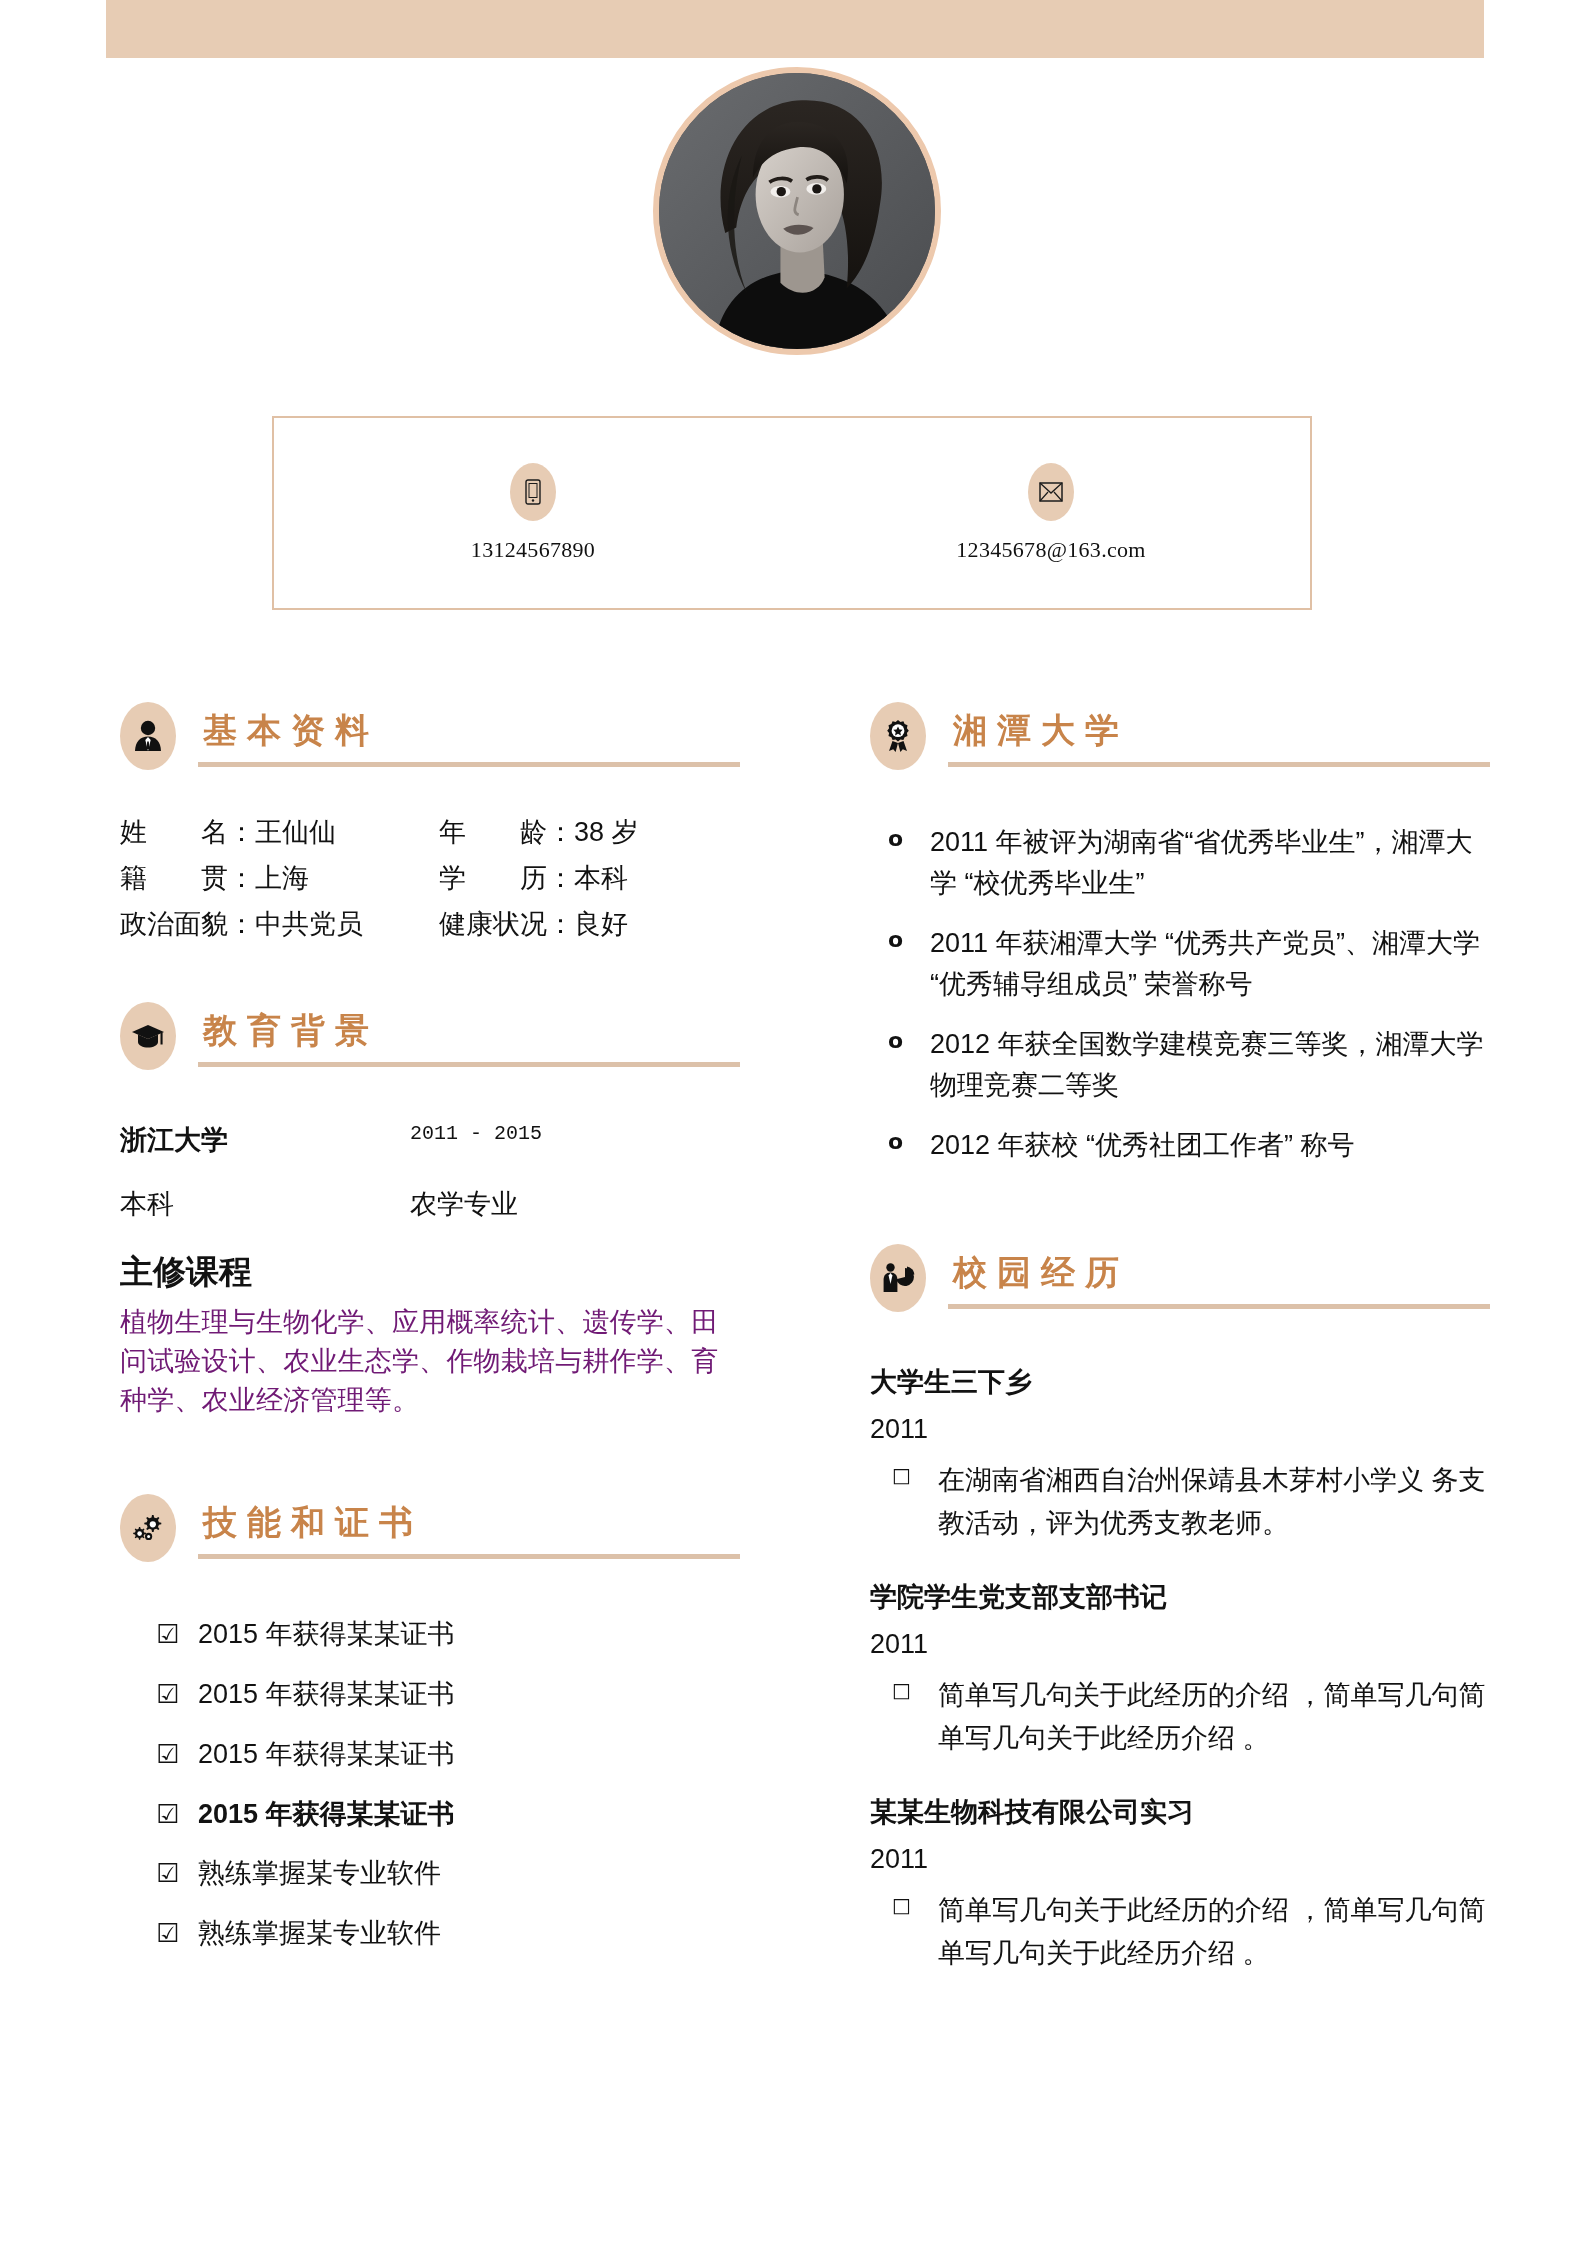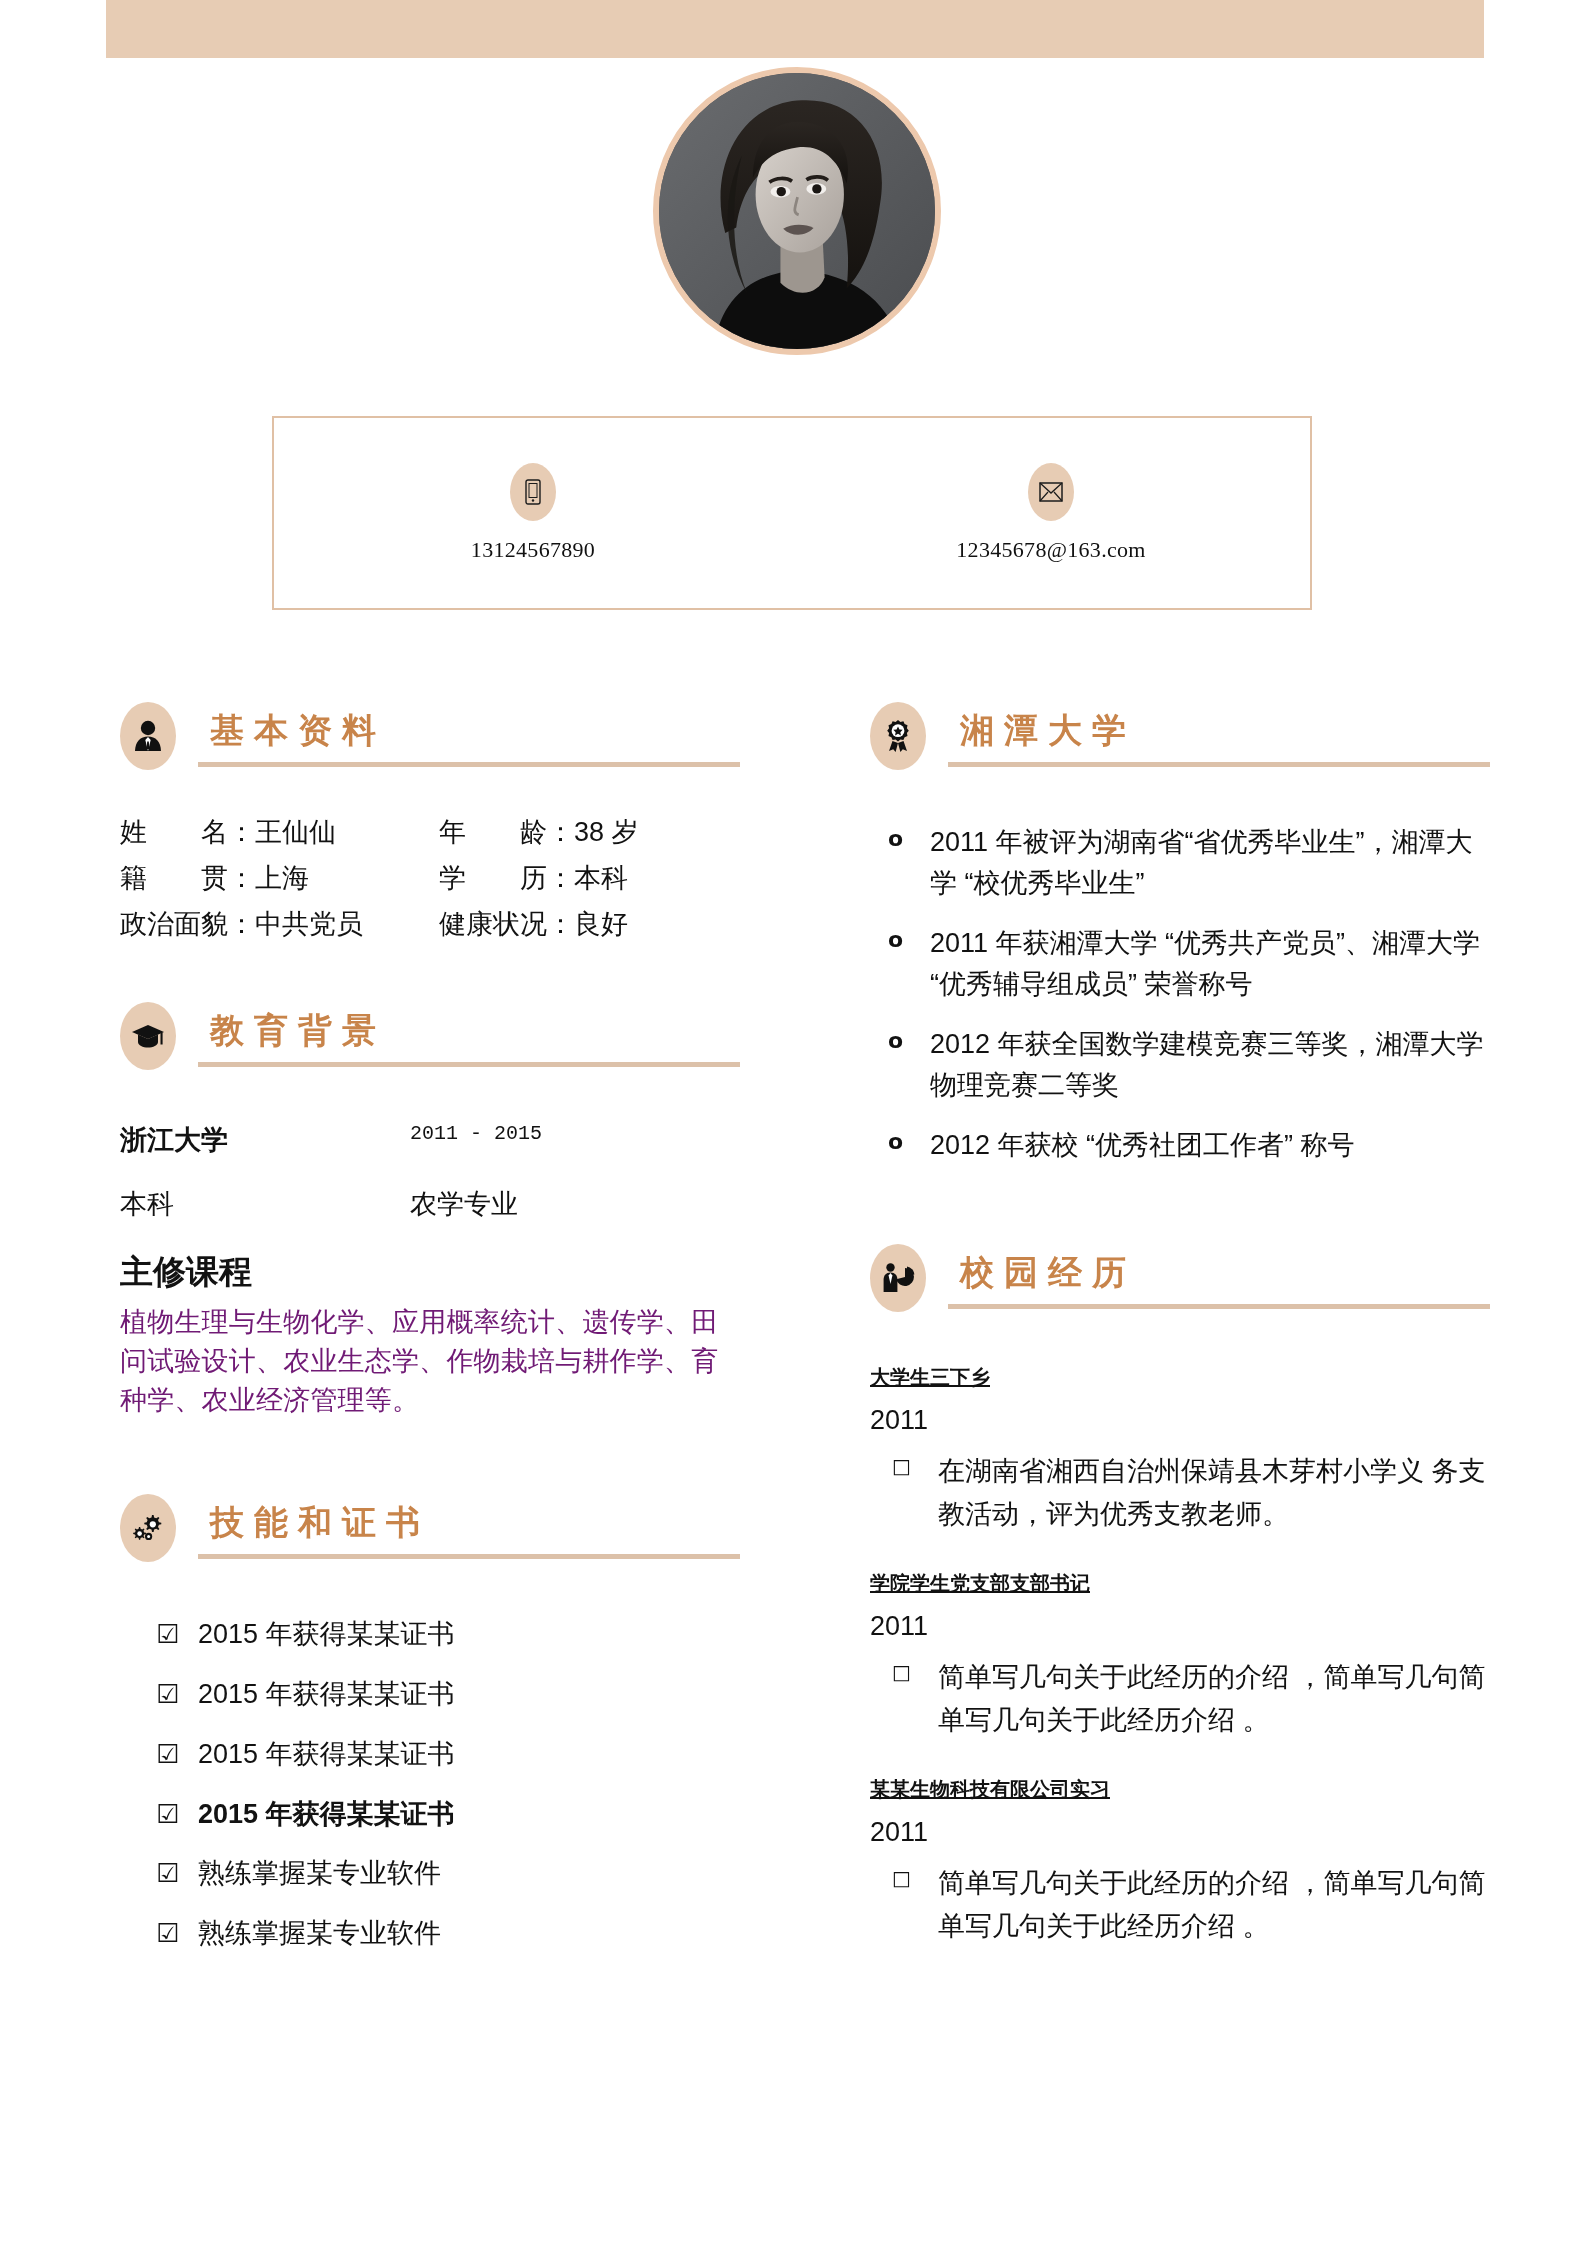--- a/index.html
+++ b/index.html
@@ -61,21 +61,21 @@
   .section { margin-bottom: 0; }
   .sec-head { position: relative; height: 92px; }
   .sec-ico {
     position: absolute; left: 0; top: 2px;
     width: 56px; height: 68px; border-radius: 50%;
     background: #e7ccb4;
     display: flex; align-items: center; justify-content: center;
   }
   .sec-ico svg { display: block; }
   .sec-title {
-    position: absolute; left: 90px; top: 8px;
+    position: absolute; left: 83px; top: 8px;
     font-size: 34px; font-weight: bold; color: #c8844a;
     letter-spacing: 10px;
     font-family: "DejaVu Sans", sans-serif;
   }
   .sec-rule {
     position: absolute; left: 78px; top: 62px; right: 0;
     height: 5px; background: #dcc1a9;
   }
 
   
@@ -126,21 +126,21 @@
   .hb {
     flex: 0 0 42px; font-size: 22px; font-weight: bold; line-height: 1.5;
     font-family: "DejaVu Sans", sans-serif;
   }
   .htext { line-height: 1.5; }
   .htext b { font-weight: normal; }
 
   
   .exp-block { margin-top: 30px; }
   .exp-item { margin-bottom: 34px; }
-  .exp-title { font-size: 20px; font-weight: bold; color: #121212; text-decoration: underline; }
+  .exp-title { font-size: 27px; font-weight: bold; color: #121212; }
   .exp-year {
     font-size: 27px; color: #121212; margin-top: 14px;
     font-family: "Liberation Sans", sans-serif;
   }
   .exp-desc {
     display: flex; align-items: flex-start;
     margin-top: 14px; padding-left: 22px;
     font-size: 27px; color: #121212;
   }
   .eb {

